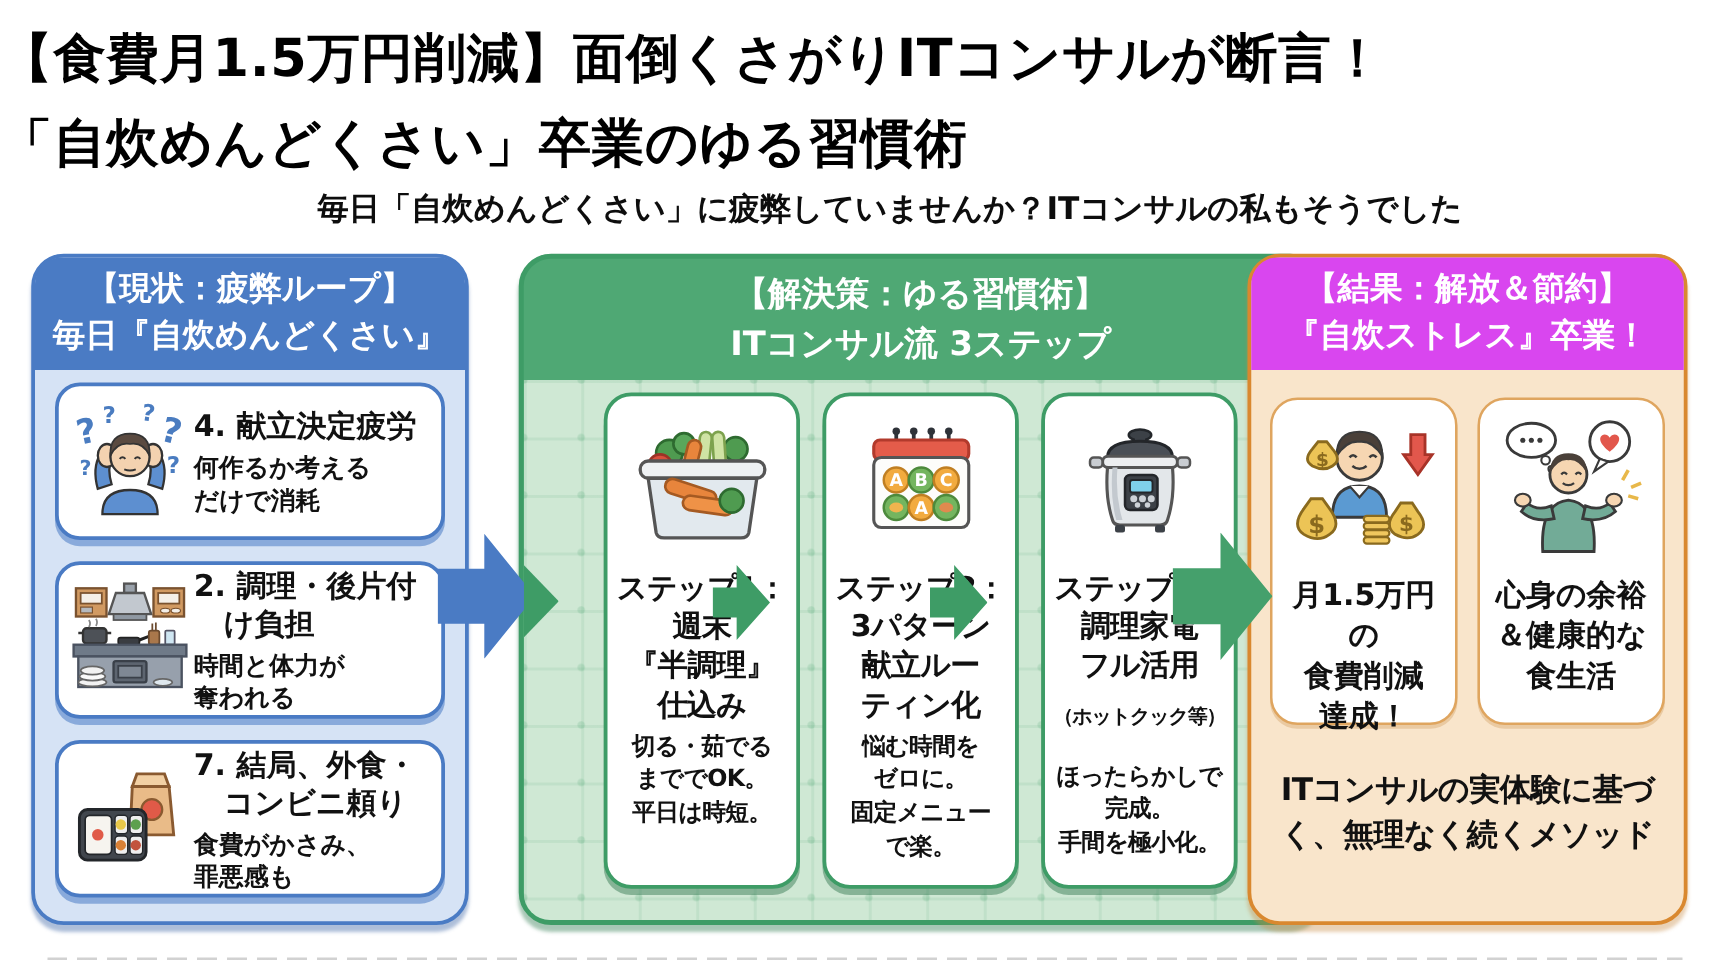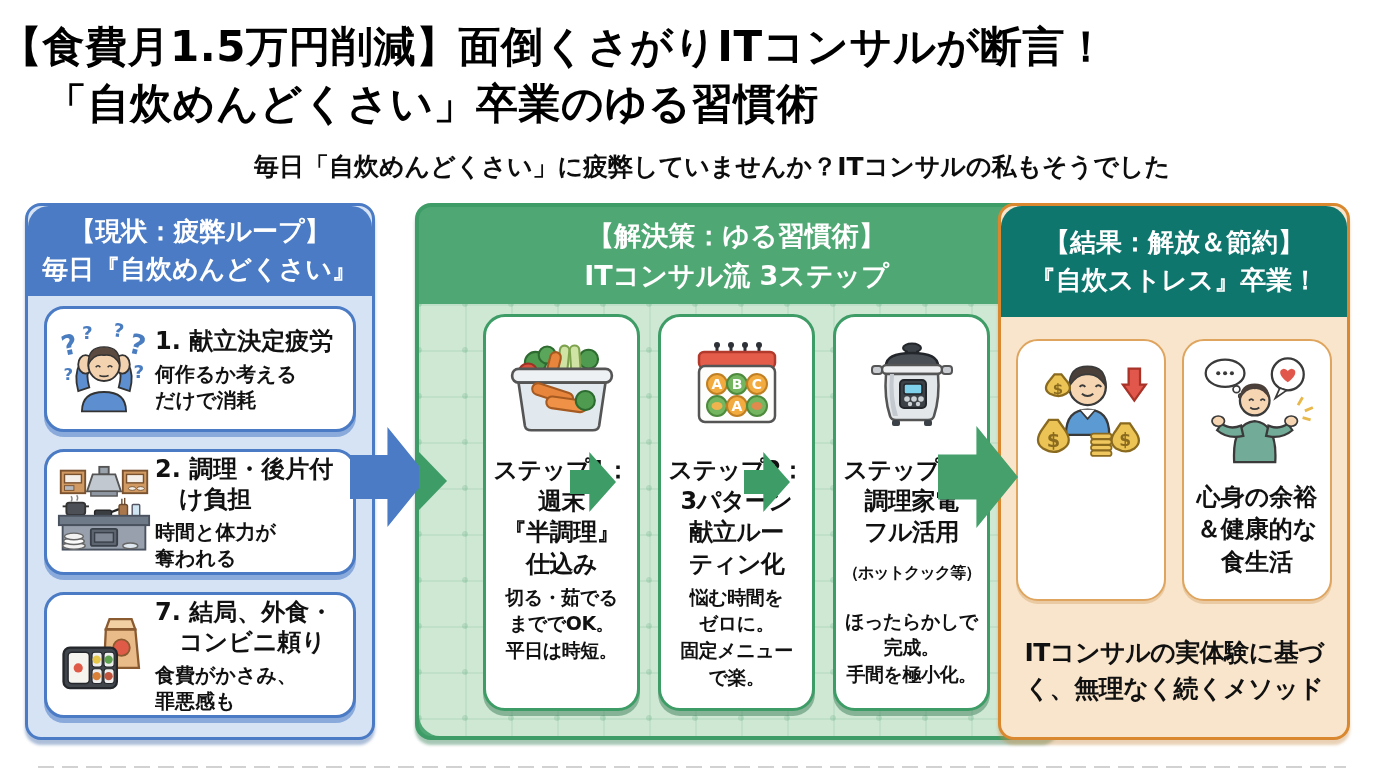--- a/index.html
+++ b/index.html
@@ -5,25 +5,25 @@
   html,body{margin:0;padding:0;background:#ffffff;}
   #canvas{
     position:relative;width:1376px;height:768px;background:#ffffff;overflow:hidden;
     font-family:"DejaVu Sans","Liberation Sans",sans-serif;color:#111;
   }
   .preline{white-space:pre-line;}
   
   .title-line{position:absolute;left:0;right:0;text-align:left;font-weight:bold;
     font-size:42px;line-height:1.1;letter-spacing:.5px;color:#000000;}
   #title1{top:24px;}
-  #title2{top:81px;padding-left:45px;}
+  #title2{top:92px;}
   #subtitle{position:absolute;top:150px;left:0;right:0;text-align:center;
     font-weight:bold;font-size:25px;color:#0d0d0d;padding-left:48px;}
   
-  .panel{position:absolute;top:203px;height:537px;border-radius:16px;box-sizing:border-box;z-index:1;}
+  .panel{position:absolute;top:203px;height:537px;border-radius:26px;box-sizing:border-box;z-index:1;}
   .panel-header{display:flex;align-items:center;justify-content:center;text-align:center;
     color:#fff;font-weight:bold;border-radius:21px 21px 0 0;line-height:1.45;}
   
   #panel-current{left:25px;width:350px;background:#d6e3f5;border:3px solid #4a7bc4;
     box-shadow:0 5px 3px rgba(74,110,170,.45);}
   #panel-current .panel-header{height:90px;background:#4a7bc4;font-size:26px;}
   .blue-body{padding:10px 16px;display:flex;flex-direction:column;gap:17px;}
   .issue-card{background:#fff;border:3px solid #4a7bc4;border-radius:20px;
     box-shadow:0 5px 0 rgba(74,123,196,.55);height:126px;box-sizing:border-box;
     display:flex;align-items:center;padding:6px 10px;}
@@ -51,21 +51,21 @@
   .step-card{width:157px;height:397px;background:#fff;border:3px solid #3e9c66;border-radius:22px;
     box-shadow:0 5px 0 rgba(45,115,75,.45);box-sizing:border-box;text-align:center;
     padding:8px 5px;position:relative;z-index:2;}
   .step-icon{height:118px;display:flex;align-items:center;justify-content:center;margin-top:6px;}
   .step-title{font-weight:bold;font-size:24px;line-height:1.3;letter-spacing:-0.5px;margin-top:6px;}
   .step-note{font-weight:bold;font-size:16px;letter-spacing:-1px;margin-top:14px;}
   .step-desc{font-weight:bold;font-size:19px;line-height:1.4;margin-top:4px;letter-spacing:-0.5px;}
   
   #panel-result{left:998px;width:352px;background:#f9e5cb;border:3px solid #d9882f;
     box-shadow:0 5px 3px rgba(200,140,70,.4);}
-  #panel-result .panel-header{height:111px;background:#0f766e;font-size:26px;}
+  #panel-result .panel-header{height:90px;background:#d946ef;font-size:26px;}
   .orange-body{padding:22px 15px 0 15px;}
   .result-row{display:flex;gap:16px;justify-content:center;}
   .result-card{width:152px;height:262px;background:#fff;border:2px solid #dfa55f;border-radius:22px;
     box-shadow:0 3px 0 rgba(200,140,70,.3);box-sizing:border-box;text-align:center;padding:10px 4px;}
   .result-icon{height:122px;display:flex;align-items:center;justify-content:center;}
   .result-title{font-weight:bold;font-size:24px;line-height:1.35;margin-top:8px;}
   .result-footer{margin-top:34px;font-weight:bold;font-size:25px;line-height:1.45;
     text-align:center;letter-spacing:-0.5px;}
   
   .arrow{position:absolute;z-index:5;}
@@ -113,21 +113,21 @@
             <path d="M26 98 Q26 77 50 77 Q74 77 74 98 Z" fill="#5d8fd0" stroke="#333" stroke-width="2"></path>
             <ellipse cx="30" cy="47" rx="8" ry="10" fill="#f3d2b0" stroke="#333" stroke-width="2"></ellipse>
             <ellipse cx="70" cy="47" rx="8" ry="10" fill="#f3d2b0" stroke="#333" stroke-width="2"></ellipse>
             <circle cx="50" cy="48" r="17" fill="#f3d2b0" stroke="#333" stroke-width="2"></circle>
             <path d="M33 47 Q32 28 50 28 Q68 28 67 47 Q61 35 50 37 Q39 35 33 47 Z" fill="#5a4a40" stroke="#333" stroke-width="1.5"></path>
             <path d="M41 50 q2.5 -3 5 0 M54 50 q2.5 -3 5 0" stroke="#333" stroke-width="1.7" fill="none"></path>
             <path d="M45 59 q5 2 10 0" stroke="#333" stroke-width="1.7" fill="none"></path>
           </svg>
         </div>
         <div class="issue-text">
-          <div class="issue-title preline">1. 献立決定疲労</div>
+          <div class="issue-title preline">4. 献立決定疲労</div>
           <div class="issue-desc preline">何作るか考える
 だけで消耗</div>
         </div>
       </div>
 
       <div class="issue-card">
         <div class="issue-icon">
           <svg width="94" height="96" viewBox="0 0 100 100">
             <rect x="45" y="2" width="10" height="8" fill="#9aa2ab" stroke="#555" stroke-width="2"></rect>
             <path d="M38 10 L62 10 L68 28 L32 28 Z" fill="#c2c8cf" stroke="#555" stroke-width="2"></path>
@@ -321,20 +321,23 @@
               <text x="17" y="81" font-size="17" font-weight="bold" fill="#8a6a1e" text-anchor="middle">$</text>
               <text x="80" y="80" font-size="15" font-weight="bold" fill="#8a6a1e" text-anchor="middle">$</text>
               <g fill="#f0c75e" stroke="#8a6a1e" stroke-width="1.5">
                 <rect x="50" y="84" width="18" height="4.5" rx="2.2"></rect>
                 <rect x="50" y="79" width="18" height="4.5" rx="2.2"></rect>
                 <rect x="50" y="74" width="18" height="4.5" rx="2.2"></rect>
                 <rect x="50" y="69" width="18" height="4.5" rx="2.2"></rect>
               </g>
             </svg>
           </div>
+          <div class="result-title preline">月1.5万円の
+食費削減
+達成！</div>
         </div>
 
         <div class="result-card">
           <div class="result-icon">
             <svg width="118" height="114" viewBox="0 0 100 100">
               <ellipse cx="22" cy="16" rx="17" ry="12" fill="#fff" stroke="#3a3a3a" stroke-width="2"></ellipse>
               <circle cx="16" cy="16" r="1.8" fill="#3a3a3a"></circle>
                 <circle cx="22" cy="16" r="1.8" fill="#3a3a3a"></circle>
                 <circle cx="28" cy="16" r="1.8" fill="#3a3a3a"></circle>
               <circle cx="32" cy="30" r="3" fill="#fff" stroke="#3a3a3a" stroke-width="1.5"></circle>

